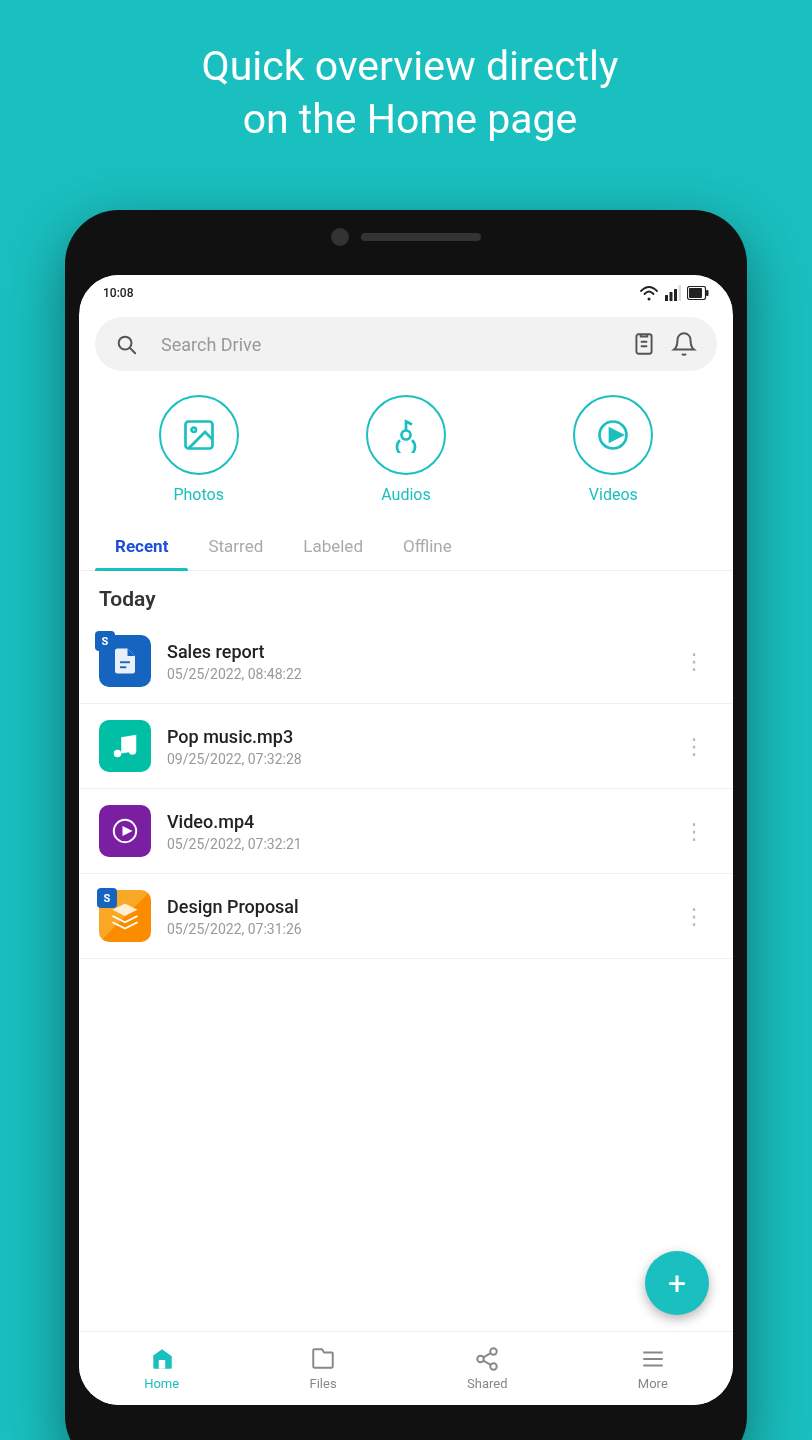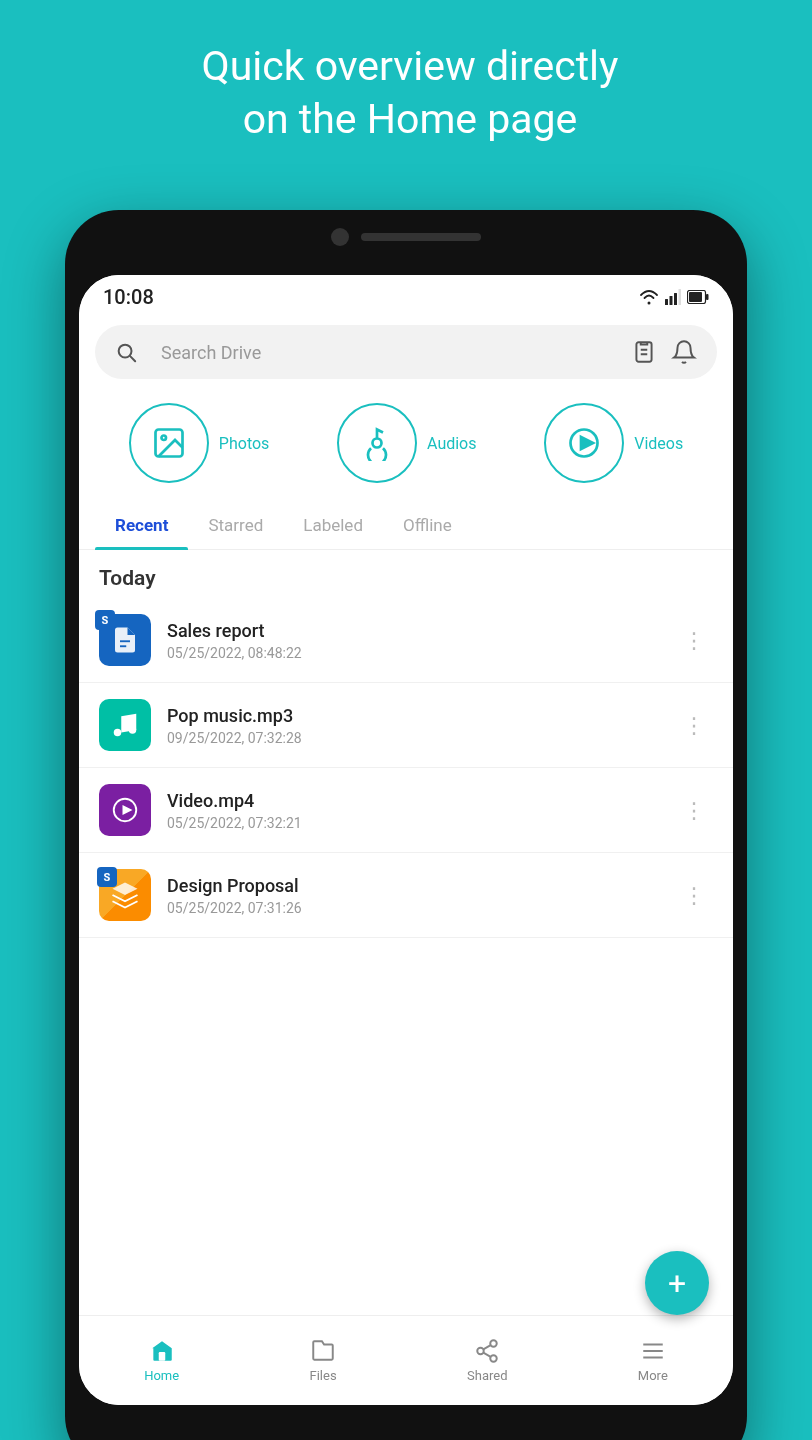--- a/index.html
+++ b/index.html
@@ -79,21 +79,21 @@
 
     
     .status-bar {
       background: white;
       padding: 10px 24px 6px;
       display: flex;
       justify-content: space-between;
       align-items: center;
     }
     .status-time {
-      font-size: 20px;
+      font-size: 12px;
       font-weight: 500;
       color: #222;
     }
     .status-icons {
       display: flex;
       align-items: center;
       gap: 6px;
     }
 
     
@@ -123,21 +123,21 @@
     }
 
     
     .categories {
       display: flex;
       justify-content: space-around;
       padding: 24px 16px 10px;
     }
     .category-item {
       display: flex;
-      flex-direction: row;
+      flex-direction: column;
       align-items: center;
       gap: 10px;
     }
     .category-circle {
       width: 80px; height: 80px;
       border-radius: 50%;
       border: 2px solid #1ABFBF;
       display: flex;
       align-items: center;
       justify-content: center;
@@ -252,21 +252,21 @@
       color: white;
       font-size: 32px;
       z-index: 10;
     }
 
     
     .bottom-nav {
       position: absolute;
       bottom: 0;
       left: 0; right: 0;
-      height: 90px;
+      height: 74px;
       background: white;
       border-top: 1px solid #eee;
       display: flex;
       align-items: center;
       justify-content: space-around;
     }
     .nav-item {
       display: flex;
       flex-direction: column;
       align-items: center;

